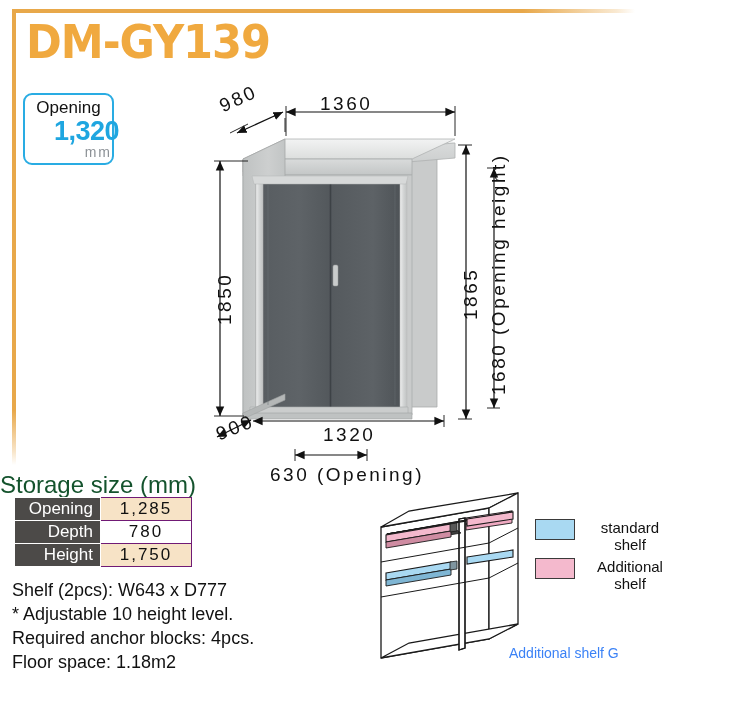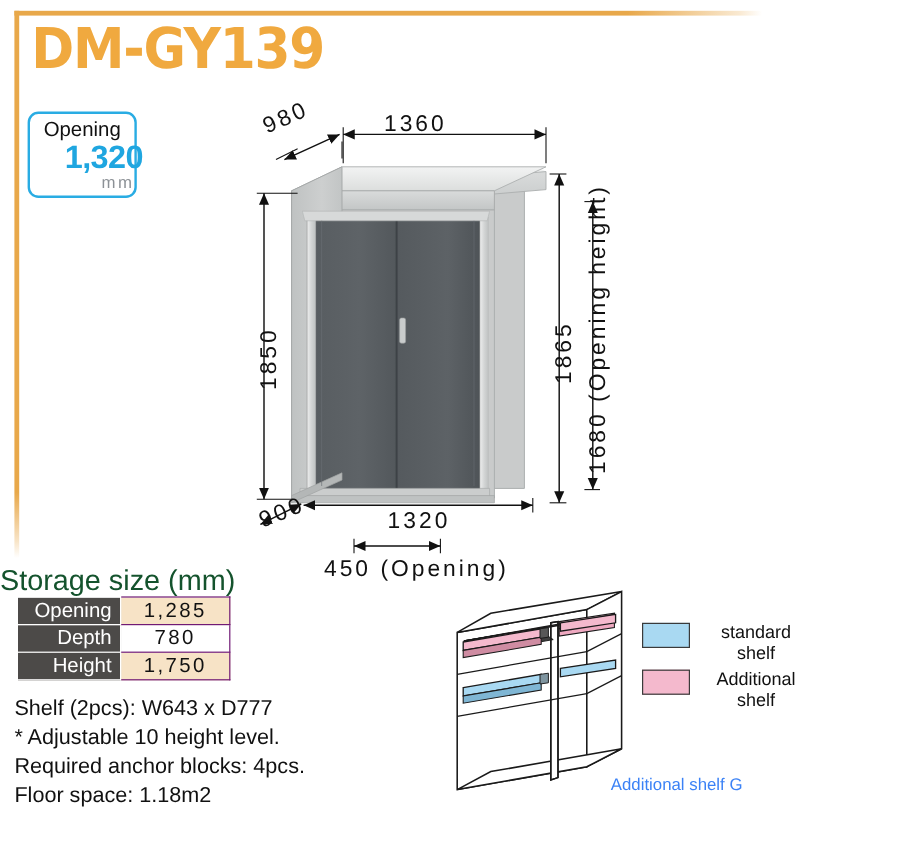--- a/index.html
+++ b/index.html
@@ -374,21 +374,21 @@
   <div class="dim-text" style="left:320px; top:93px;">1360</div>
 
   <div class="dim-text dim-v" style="left:214px; top:325px; transform:rotate(-90deg);">1850</div>
 
   <div class="dim-text dim-v" style="left:460px; top:320px; transform:rotate(-90deg);">1865</div>
 
   <div class="dim-text dim-v" style="left:488px; top:395px; transform:rotate(-90deg); font-size:19px;">1680 (Opening height)</div>
 
   <div class="dim-text" style="left:213px; top:425px; transform:rotate(-22deg); transform-origin:left top;">900</div>
   <div class="dim-text" style="left:323px; top:424px;">1320</div>
-  <div class="dim-text" style="left:270px; top:464px;">450 (Opening)</div>
+  <div class="dim-text" style="left:270px; top:464px;">630 (Opening)</div>
 
   <div class="sect-title">Storage size (mm)</div>
   <table class="table">
     <tbody>
       <tr>
         <td class="lbl">Opening</td>
         <td class="val cream">1,285</td>
       </tr>
       <tr>
         <td class="lbl">Depth</td>

